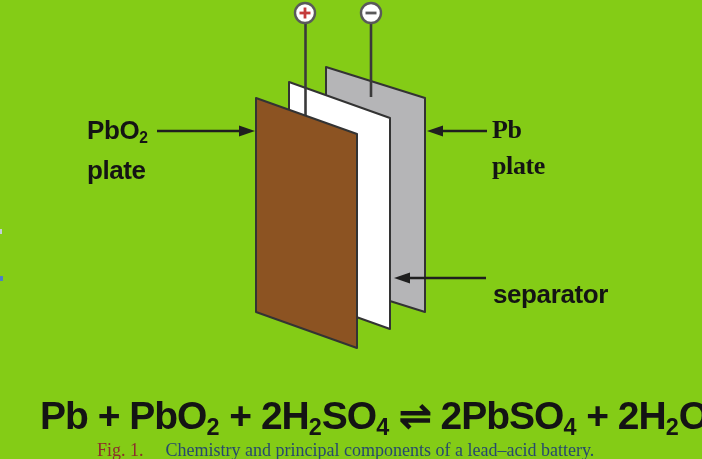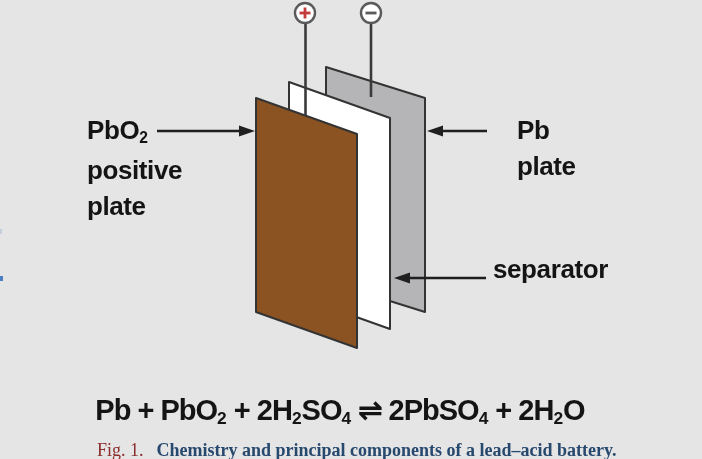--- a/index.html
+++ b/index.html
@@ -1,21 +1,21 @@
 <!DOCTYPE html>
 <html><head>
 <meta charset="utf-8">
 <style>
   html, body { margin: 0; padding: 0; background: #ffffff; }
   .page {
     position: relative;
     width: 702px;
     height: 459px;
     overflow: hidden;
-    background: #e5e5e5;
+    background: #84cc16;
     font-family: "Liberation Sans", sans-serif;
   }
   .diagram-svg { position: absolute; left: 0; top: 0; }
 
   
   .fig-label {
     position: absolute;
     font-weight: bold;
     font-size: 26px;
     line-height: 36px;
@@ -25,47 +25,47 @@
   }
   .fig-label sub, .equation sub {
     font-size: 60%;
     vertical-align: baseline;
     position: relative;
     top: 0.24em;
     font-weight: inherit;
     letter-spacing: 0;
   }
   .label-left  { left: 87px;  top: 112px; }
-  .label-right { left: 517px; top: 112px; }
-  .label-separator { left: 493px; top: 251px; }
+  .label-right { left: 492px; top: 112px; font-family: Liberation Serif, serif; }
+  .label-separator { left: 493px; top: 276px; }
 
   .equation {
     position: absolute;
     left: 40px;
     top: 393px;
     width: 600px;
-    text-align: center;
+    text-align: left;
     font-weight: bold;
-    font-size: 29px;
+    font-size: 39px;
     letter-spacing: -1px;
     color: #141414;
     white-space: nowrap;
   }
 
   .caption {
     position: absolute;
     left: 97px;
     top: 439px;
     font-family: "Liberation Serif", serif;
     font-size: 18px;
     line-height: 22px;
     white-space: nowrap;
   }
   .caption .cap-label { font-weight: 400; color: #8C2D2D; }
-  .caption .cap-text  { font-weight: 700; color: #27496E; margin-left: 13px; }
+  .caption .cap-text  { font-weight: 400; color: #27496E; margin-left: 22px; }
 
   .edge-mark { position: absolute; }
   .edge-mark-faint { left: 0; top: 229px; width: 2px; height: 5px; background: #c3ced9; }
   .edge-mark-blue  { left: 0; top: 276px; width: 3px; height: 5px; background: #4d7fc4; }
 </style>
 </head>
 <body>
 
 <div class="page">
 
@@ -93,21 +93,20 @@
 
     <line x1="487" y1="131" x2="441" y2="131" stroke="#1F1F1F" stroke-width="2.4"></line>
     <polygon points="427,131 443,125.5 443,136.5" fill="#1F1F1F"></polygon>
 
     <line x1="486" y1="278" x2="408" y2="278" stroke="#1F1F1F" stroke-width="2.4"></line>
     <polygon points="394,278 410,272.5 410,283.5" fill="#1F1F1F"></polygon>
   </svg>
 
   <div class="fig-label label-left">
     <div><span>PbO</span><sub>2</sub></div>
-    <div>positive</div>
     <div>plate</div>
   </div>
 
   <div class="fig-label label-right">
     <div>Pb</div>
     <div>plate</div>
   </div>
 
   <div class="fig-label label-separator">separator</div>
 

